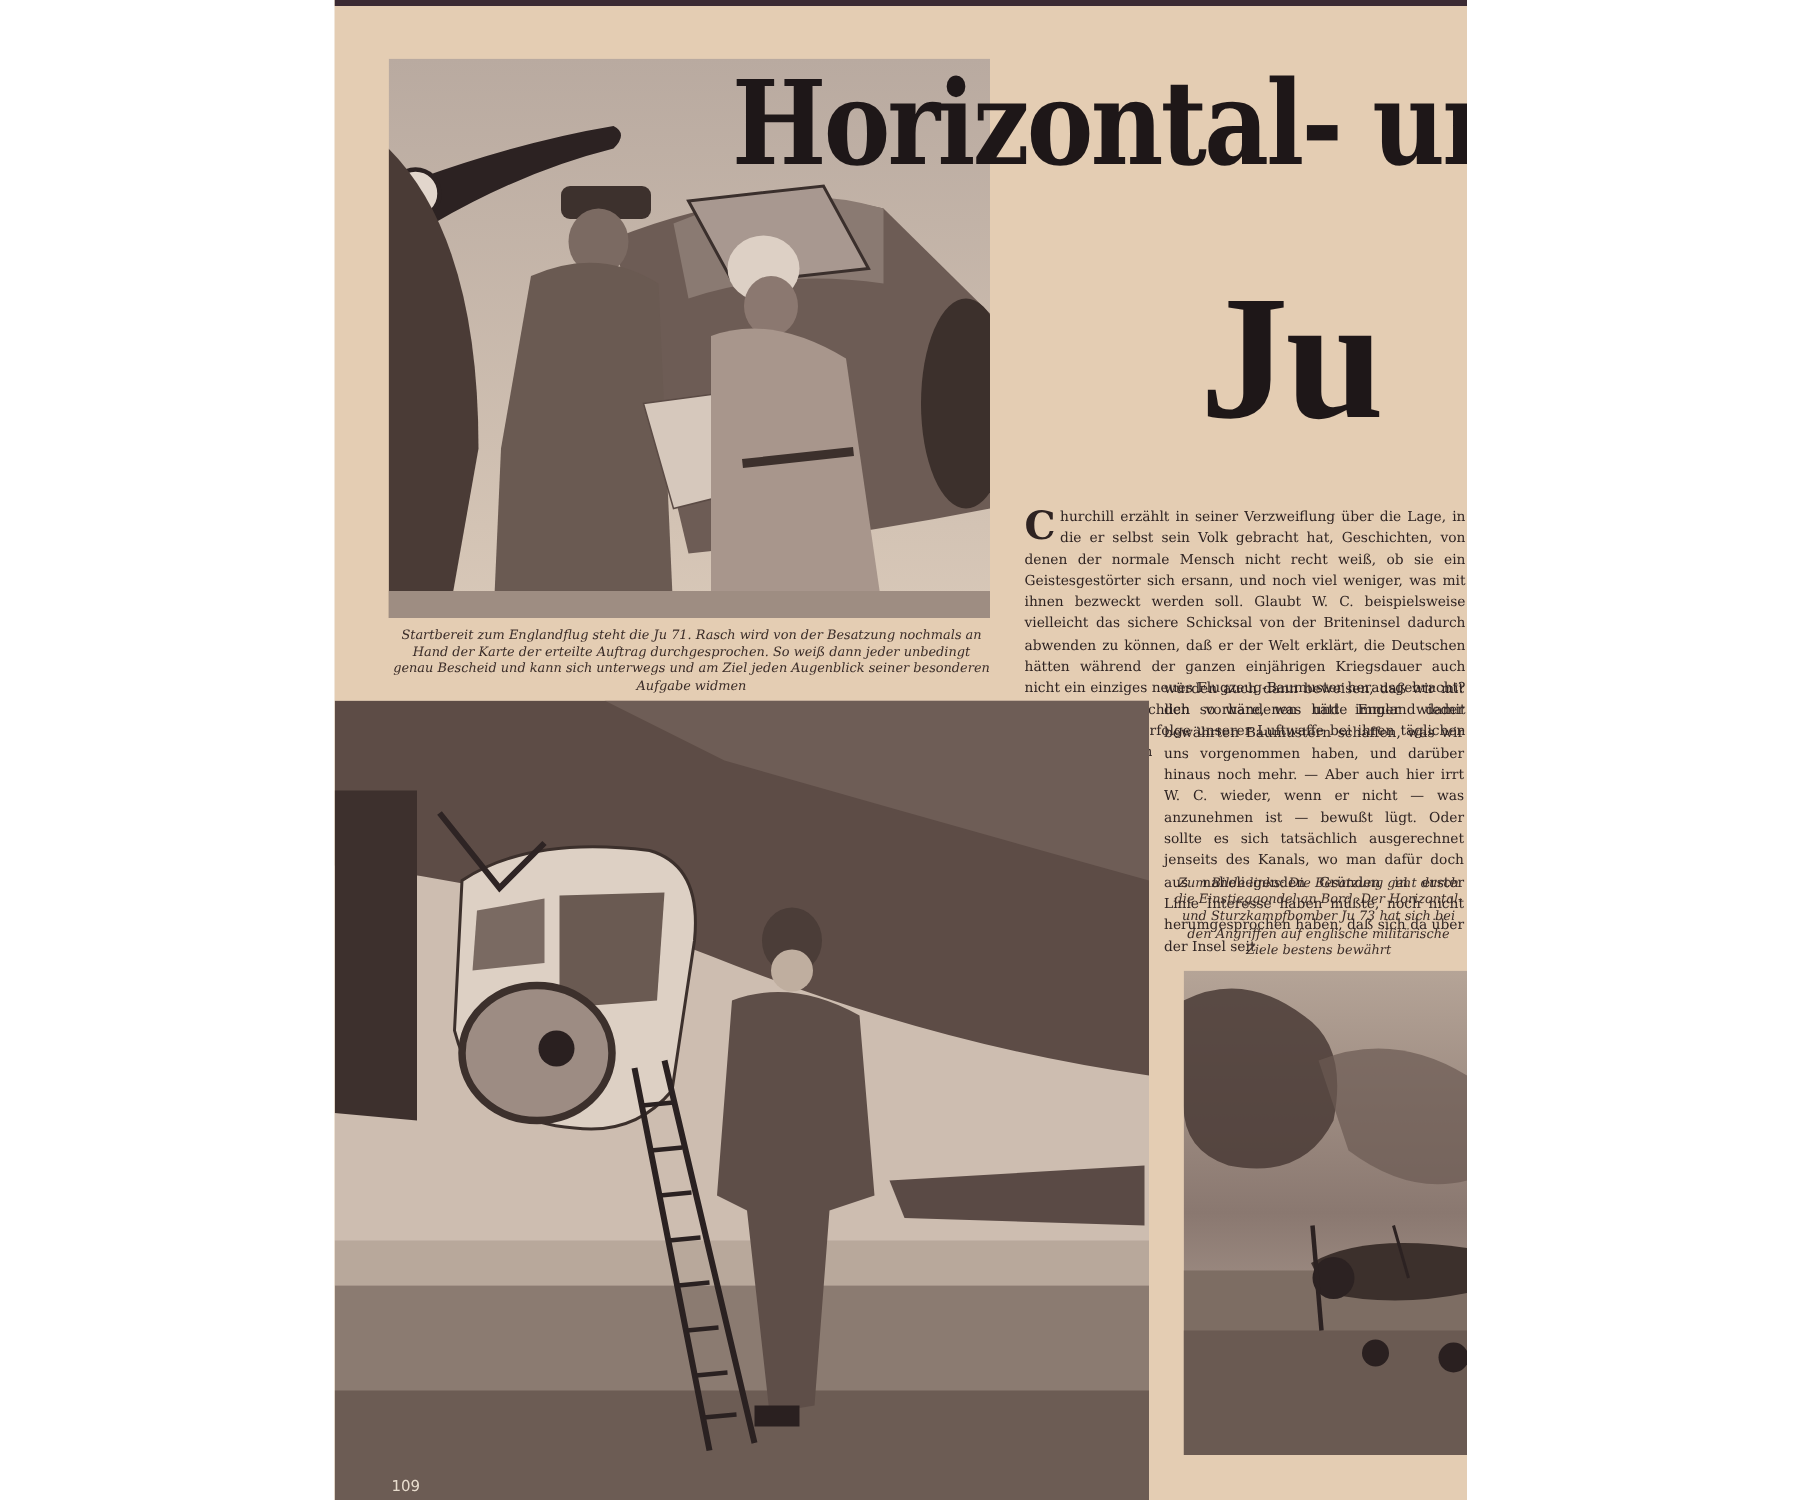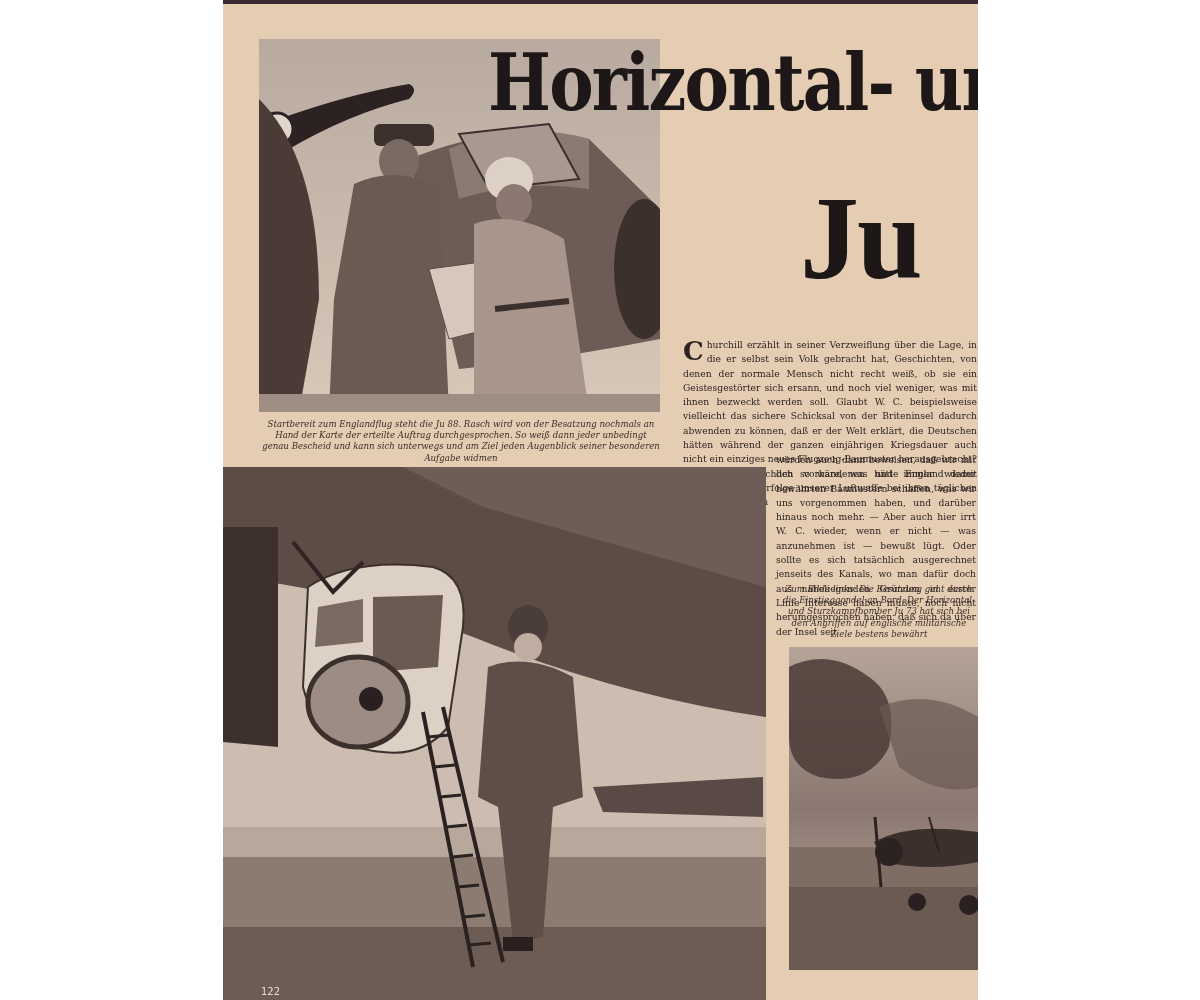--- a/index.html
+++ b/index.html
@@ -64,21 +64,21 @@
       <path d="M215 185 Q255 170 305 200 L330 373 L215 373 Z" fill="#a8968c"></path>
       <path d="M236 270 L310 262" stroke="#3c302c" stroke-width="6"></path>
 
       <rect x="0" y="355" width="401" height="18" fill="#9e8d82"></rect>
     </svg>
   </div>
 
   <div class="title-line1">Horizontal- und</div>
   <div class="title-line2">Ju</div>
 
-  <div class="caption" style="left:38px; top:419px; width:400px;">Startbereit zum Englandflug steht die Ju 88. Rasch wird von der Besatzung nochmals an Hand der Karte der erteilte Auftrag durchgesprochen. So weiß dann jeder unbedingt genau Bescheid und kann sich unterwegs und am Ziel jeden Augenblick seiner besonderen Aufgabe widmen</div>
+  <div class="caption" style="left:38px; top:419px; width:400px;">Startbereit zum Englandflug steht die Ju 71. Rasch wird von der Besatzung nochmals an Hand der Karte der erteilte Auftrag durchgesprochen. So weiß dann jeder unbedingt genau Bescheid und kann sich unterwegs und am Ziel jeden Augenblick seiner besonderen Aufgabe widmen</div>
 
   <div class="body-text" style="left:460px; top:338px; width:294px;">
     <span class="dropcap">C</span>
     <p>hurchill erzählt in seiner Verzweiflung über die Lage, in die er selbst sein Volk gebracht hat, Geschichten, von denen der normale Mensch nicht recht weiß, ob sie ein Geistesgestörter sich ersann, und noch viel weniger, was mit ihnen bezweckt werden soll. Glaubt W. C. beispielsweise vielleicht das sichere Schicksal von der Briteninsel dadurch abwenden zu können, daß er der Welt erklärt, die Deutschen hätten während der ganzen einjährigen Kriegsdauer auch nicht ein einziges neues Flugzeug-Baumuster herausgebracht? Wenn dem tatsächlich so wäre, was hätte England damit gewonnen? Die Erfolge unserer Luftwaffe bei ihren täglichen Vergeltungsflügen</p>
   </div>
 
   <div class="body-text" style="left:553px; top:453px; width:200px;">
     <p>würden auch dann beweisen, daß wir mit den vorhandenen und immer wieder bewährten Baumustern schaffen, was wir uns vorgenommen haben, und darüber hinaus noch mehr. — Aber auch hier irrt W. C. wieder, wenn er nicht — was anzunehmen ist — bewußt lügt. Oder sollte es sich tatsächlich ausgerechnet jenseits des Kanals, wo man dafür doch aus naheliegenden Gründen in erster Linie Interesse haben müßte, noch nicht herumgesprochen haben, daß sich da über der Insel seit</p>
   </div>
 
@@ -143,14 +143,14 @@
 
       <path d="M85 195 Q120 175 189 185 L189 215 Q140 225 95 215 Z" fill="#3c302c"></path>
       <ellipse cx="100" cy="205" rx="14" ry="14" fill="#2c2222"></ellipse>
       <line x1="86" y1="170" x2="92" y2="240" stroke="#2c2222" stroke-width="3"></line>
       <line x1="140" y1="170" x2="150" y2="205" stroke="#2c2222" stroke-width="2"></line>
       <circle cx="128" cy="255" r="9" fill="#2a2020"></circle>
       <circle cx="180" cy="258" r="10" fill="#2a2020"></circle>
     </svg>
   </div>
 
-  <div class="page-num">122</div>
+  <div class="page-num">109</div>
 </div>
 
 </body></html>

